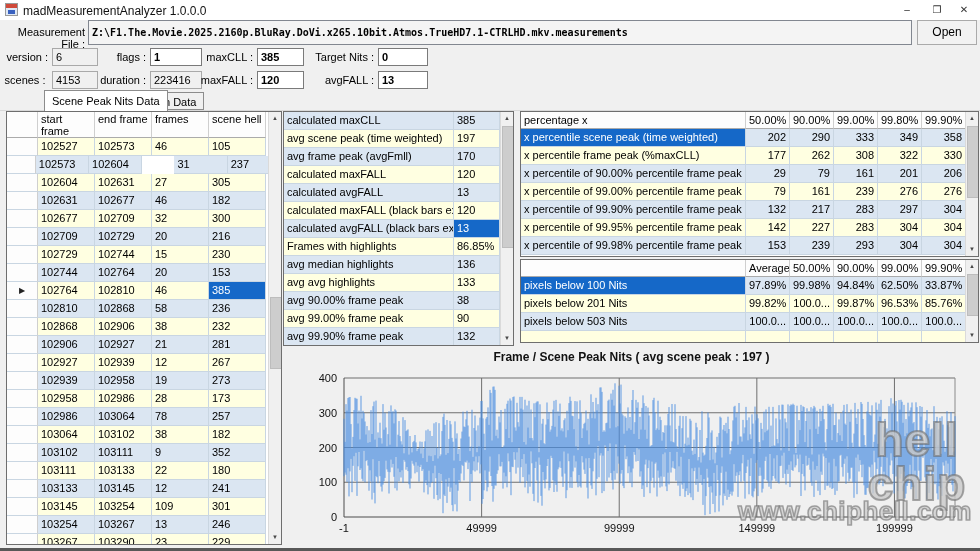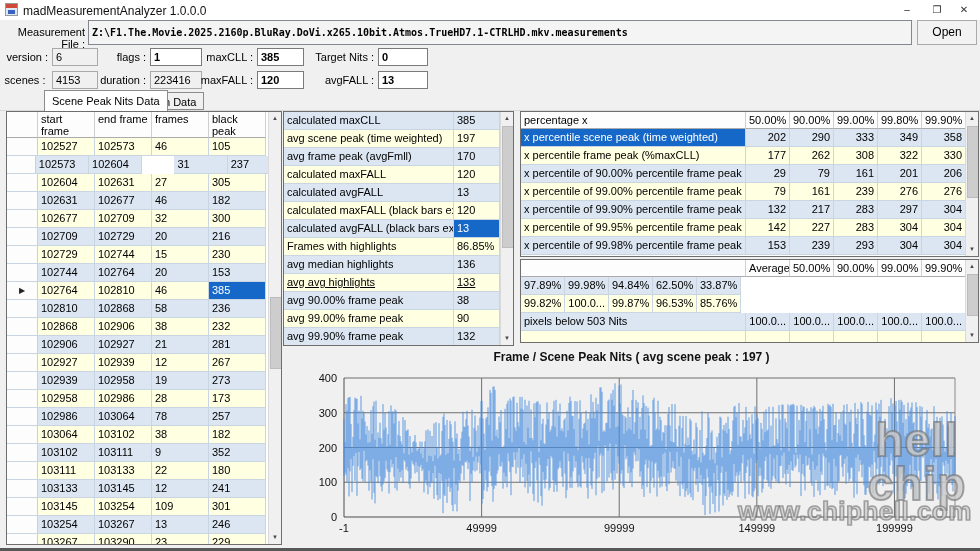--- a/index.html
+++ b/index.html
@@ -97,21 +97,21 @@
 <div class="tab active">Scene Peak Nits Data</div>
 <div class="tab inactive">Histogram Data</div>
 
 <div class="grid" style="left:6px;top:111px;width:276px;height:434px;">
   <div id="scene-grid-body">
       <div class="grow hrow" style="height: 26px;">
         <div class="gcell rowhead" style="width: 31px;"></div>
         <div class="gcell wrap2" style="width: 57px;">start frame</div>
         <div class="gcell wrap2" style="width: 57px;">end frame</div>
         <div class="gcell wrap2" style="width: 57px;">frames</div>
-        <div class="gcell wrap2" style="width: 57px;">black peak</div>
+        <div class="gcell wrap2" style="width: 57px;">scene hell</div>
       </div>
       <div class="grow row-yellow" style="height: 18px;">
         <div class="gcell rowhead" style="width: 31px;"></div>
         <div class="gcell" style="width: 57px;">102527</div>
         <div class="gcell" style="width: 57px;">102573</div>
         <div class="gcell" style="width: 57px;">46</div>
         <div class="gcell" style="width: 57px;">105</div>
       </div>
       <div class="grow row-blue" style="height: 18px;">
         <div class="gcell rowhead" style="width: 31px;"></div>
@@ -306,21 +306,21 @@
         <div class="gcell sel" style="width: 46px;">13</div>
       </div>
       <div class="grow row-yellow" style="height: 18px;">
         <div class="gcell" style="width: 170px;">Frames with highlights</div>
         <div class="gcell" style="width: 46px;">86.85%</div>
       </div>
       <div class="grow row-blue" style="height: 18px;">
         <div class="gcell" style="width: 170px;">avg median highlights</div>
         <div class="gcell" style="width: 46px;">136</div>
       </div>
-      <div class="grow row-yellow" style="height: 18px; text-decoration: underline;">
+      <div class="grow row-yellow" style="height: 18px;">
         <div class="gcell" style="width: 170px;">avg avg highlights</div>
         <div class="gcell" style="width: 46px;">133</div>
       </div>
       <div class="grow row-blue" style="height: 18px;">
         <div class="gcell" style="width: 170px;">avg  90.00% frame peak</div>
         <div class="gcell" style="width: 46px;">38</div>
       </div>
       <div class="grow row-yellow" style="height: 18px;">
         <div class="gcell" style="width: 170px;">avg  99.00% frame peak</div>
         <div class="gcell" style="width: 46px;">90</div>
@@ -415,27 +415,29 @@
   <div id="pix-grid-body">
       <div class="grow hrow" style="height: 17px;">
         <div class="gcell" style="width: 225px;"></div>
         <div class="gcell num" style="width: 44px;">Average</div>
         <div class="gcell num" style="width: 44px;">50.00%</div>
         <div class="gcell num" style="width: 44px;">90.00%</div>
         <div class="gcell num" style="width: 44px;">99.00%</div>
         <div class="gcell num" style="width: 44px;">99.90%</div>
       </div>
       <div class="grow row-blue" style="height: 18px;">
+        <div class="gcell sel" style="width: 225px;">pixels below 100 Nits</div>
         <div class="gcell num" style="width: 44px;">97.89%</div>
         <div class="gcell num" style="width: 44px;">99.98%</div>
         <div class="gcell num" style="width: 44px;">94.84%</div>
         <div class="gcell num" style="width: 44px;">62.50%</div>
         <div class="gcell num" style="width: 44px;">33.87%</div>
       </div>
       <div class="grow row-yellow" style="height: 18px;">
+        <div class="gcell" style="width: 225px;">pixels below 201 Nits</div>
         <div class="gcell num" style="width: 44px;">99.82%</div>
         <div class="gcell num" style="width: 44px;">100.0...</div>
         <div class="gcell num" style="width: 44px;">99.87%</div>
         <div class="gcell num" style="width: 44px;">96.53%</div>
         <div class="gcell num" style="width: 44px;">85.76%</div>
       </div>
       <div class="grow row-blue" style="height: 18px;">
         <div class="gcell" style="width: 225px;">pixels below 503 Nits</div>
         <div class="gcell num" style="width: 44px;">100.0...</div>
         <div class="gcell num" style="width: 44px;">100.0...</div>

